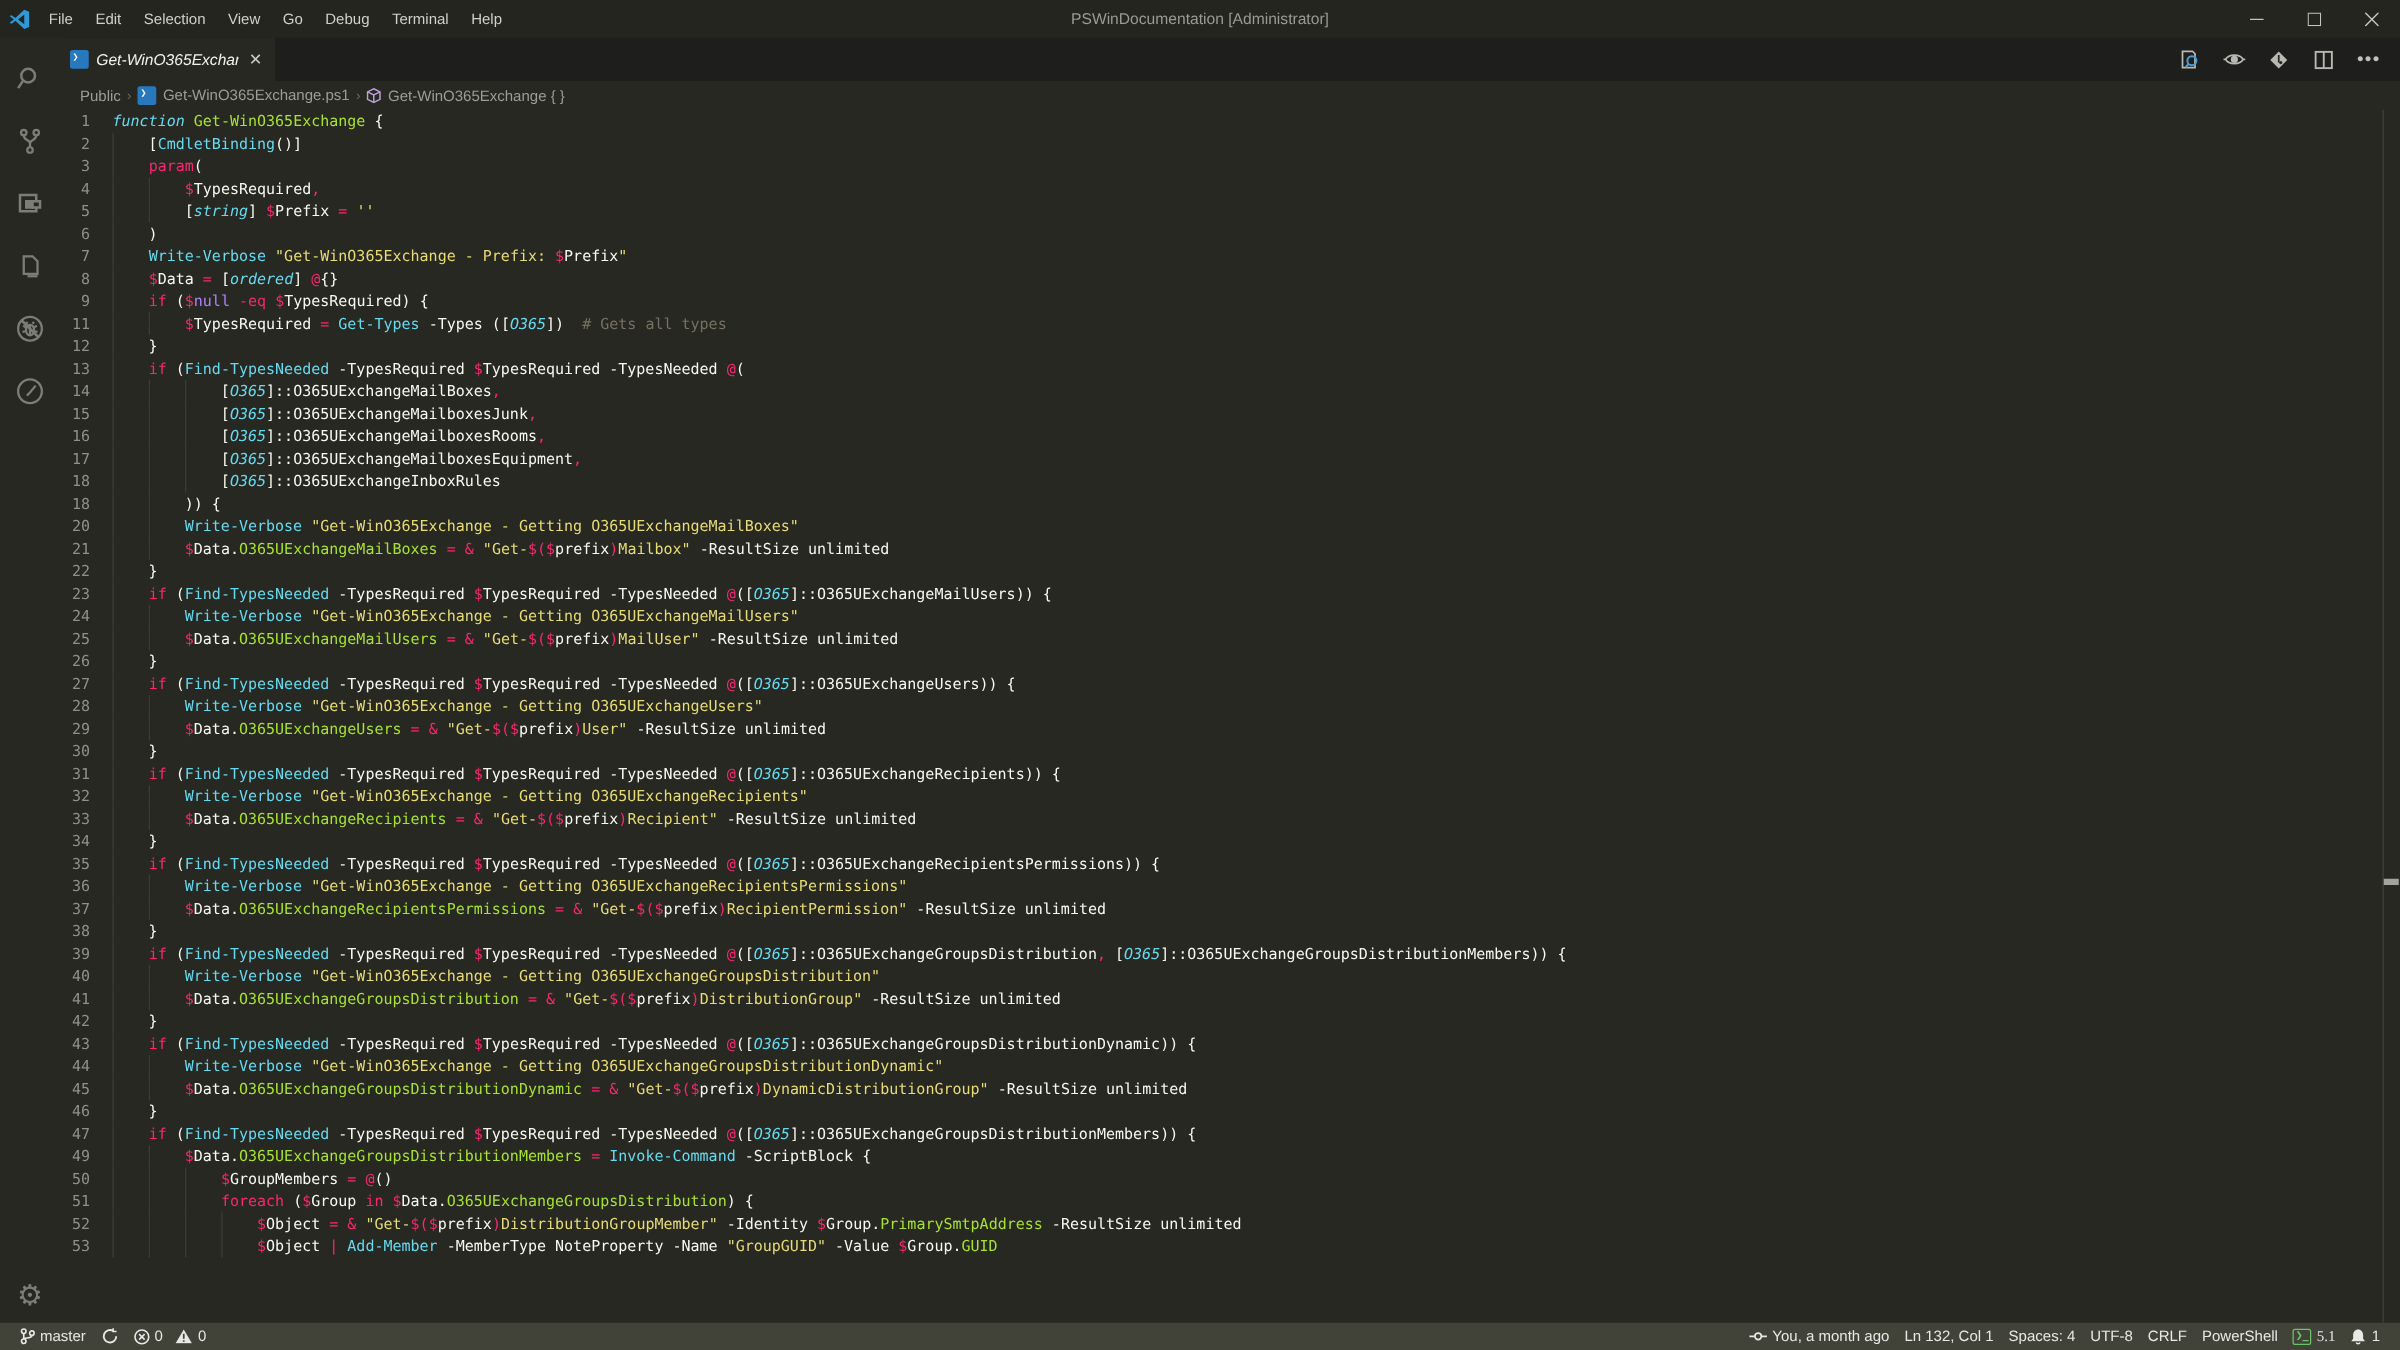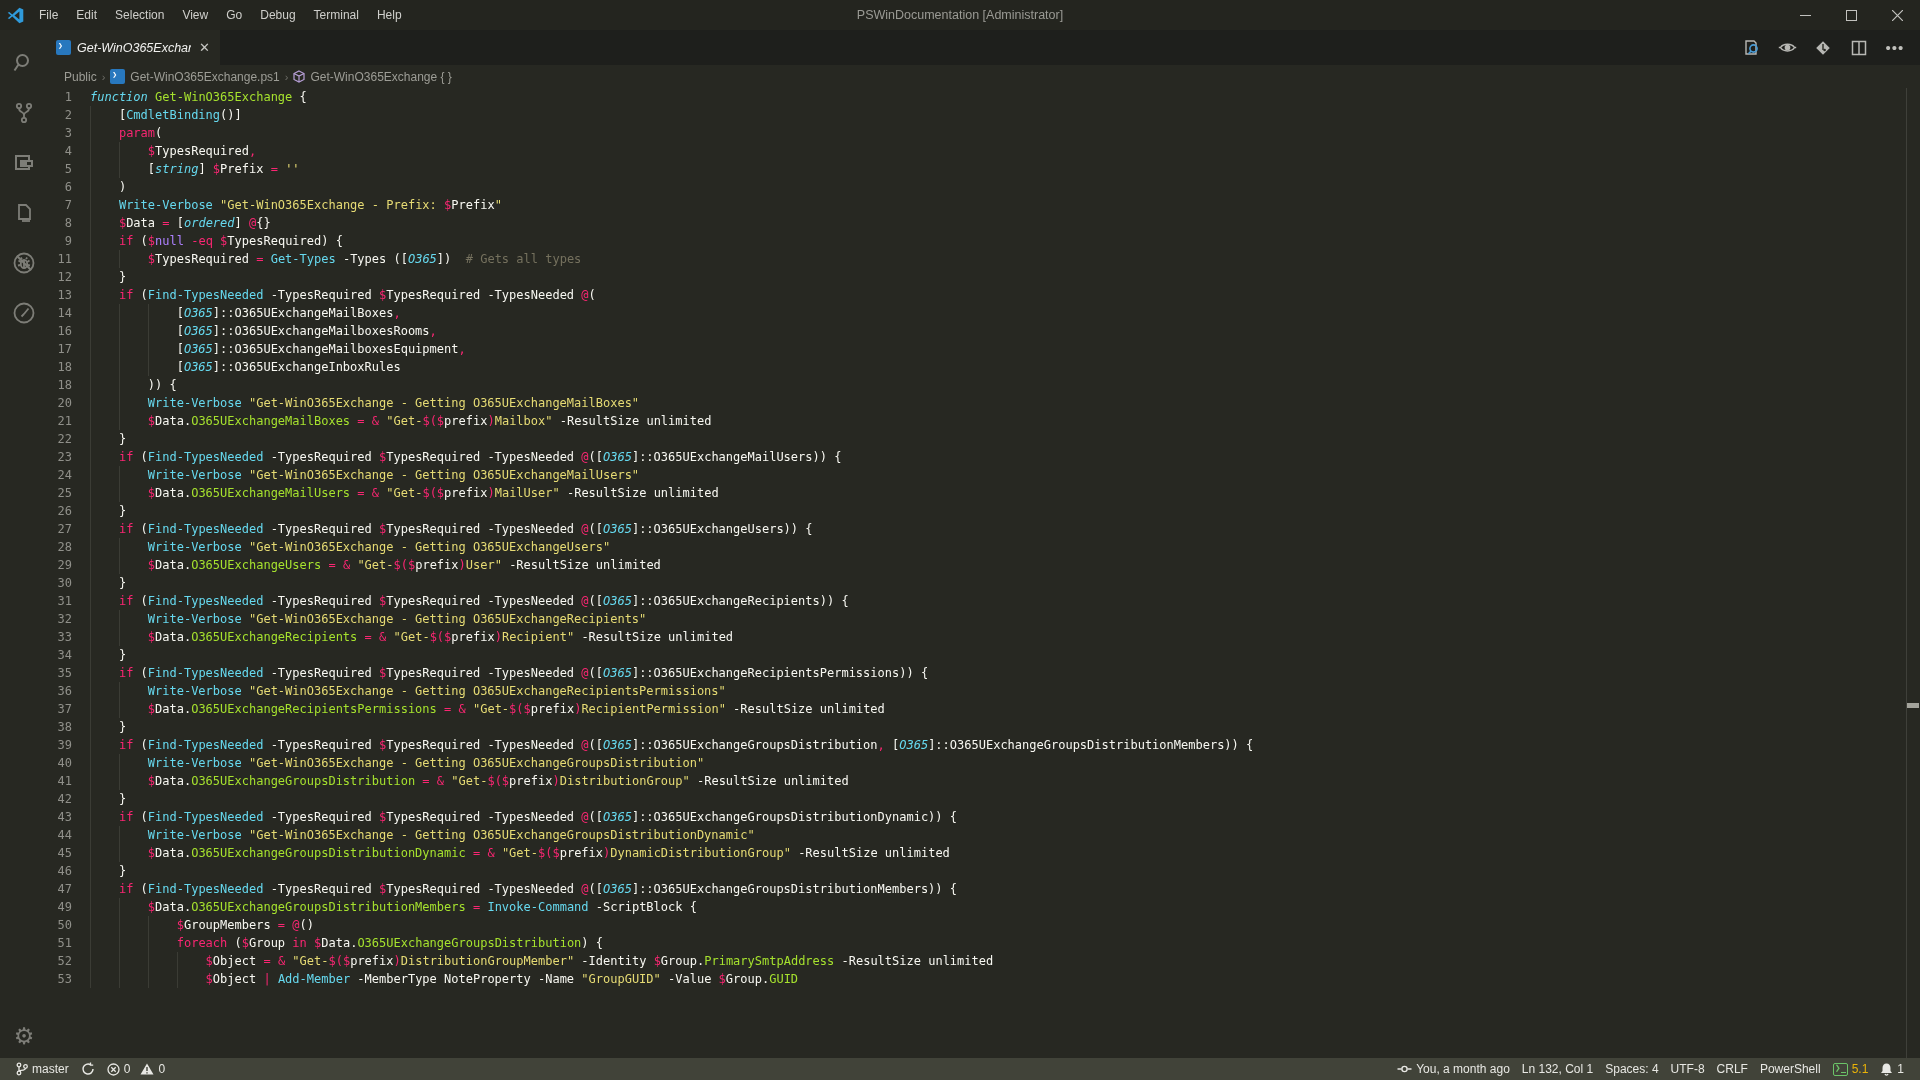--- a/index.html
+++ b/index.html
@@ -33,21 +33,21 @@
   .tab-act { display:flex; align-items:center; justify-content:center; width:22px; height:22px; }
   .ellipsis { color:#c0c0bc; font-size:15px; letter-spacing:1px; }
 
   .ps-badge { width:15px; height:15px; background:#2878be; border-radius:2px; color:#fff;
               font-family:"DejaVu Sans Mono", monospace; font-size:8px; font-weight:bold;
               display:flex; align-items:flex-start; justify-content:flex-start; padding:1px 0 0 2px; flex:none; }
 
   
   .breadcrumbs { height:23px; background:#272822; display:flex; align-items:center; padding-left:16px;
                  color:#9d9d96; font-size:12px; gap:5px; }
-  .crumb { display:flex; align-items:center; gap:5px; }
+  .crumb { display:flex; align-items:flex-start; gap:5px; }
   .crumb-sep { color:#6e6e68; font-size:11px; }
 
   
   .editor { flex:1; position:relative; background:#272822; overflow:hidden;
             font-family:"DejaVu Sans Mono", monospace; }
   .codelens { height:17px; line-height:17px; margin-left:42px; color:#8c8c85;
               font-family:"Liberation Sans", sans-serif; font-size:10.5px; }
   .line { display:flex; height:18px; line-height:18px; font-size:12px; white-space:pre; }
   .num { width:24px; text-align:right; color:#90908a; flex:none; }
   .code { margin-left:18px; position:relative; }
@@ -58,21 +58,21 @@
 
   .overview-ruler { position:absolute; top:0; right:0; bottom:0; width:14px; border-left:1px solid #3f403a; }
   .ruler-marker { position:absolute; right:1px; width:12px; height:5px; background:#a4a49c; top:615px; }
 
   
   .statusbar { height:22px; background:#414339; display:flex; align-items:center;
                color:#e8e8e4; font-size:12px; padding:0 10px; }
   .sb-item { display:flex; align-items:center; gap:4px; padding:0 6px; height:22px; }
   .sb-left { display:flex; align-items:center; }
   .sb-right { margin-left:auto; display:flex; align-items:center; }
-  .sb-green { color:#eab308; }
+  .sb-green { color:#e5e5e5;font-family:Liberation Serif, serif; }
   .ps-term { width:15px; height:13px; border:1px solid #6bc468; border-radius:2px; position:relative; }
   .ps-term::before { content:"❯"; position:absolute; left:1px; top:0px; font-size:7px; color:#6bc468; }
   .ps-term::after  { content:""; position:absolute; left:7px; bottom:2px; width:5px; height:1px; background:#6bc468; }
 
   svg { display:block; }
 </style>
 </head>
 <body>
 
 <div class="titlebar">
@@ -228,20 +228,21 @@
           <div class="line"><div class="num">4</div><div class="code"><span class="guide" style="left: 0ch;"></span><span class="guide" style="left: 4ch;"></span><span class="tk-w">        </span><span class="tk-k">$</span><span class="tk-w">TypesRequired</span><span class="tk-k">,</span></div></div>
           <div class="line"><div class="num">5</div><div class="code"><span class="guide" style="left: 0ch;"></span><span class="guide" style="left: 4ch;"></span><span class="tk-w">        [</span><span class="tk-t">string</span><span class="tk-w">] </span><span class="tk-k">$</span><span class="tk-w">Prefix </span><span class="tk-k">=</span><span class="tk-w"> </span><span class="tk-s">''</span></div></div>
           <div class="line"><div class="num">6</div><div class="code"><span class="guide" style="left: 0ch;"></span><span class="tk-w">    )</span></div></div>
           <div class="line"><div class="num">7</div><div class="code"><span class="guide" style="left: 0ch;"></span><span class="tk-w">    </span><span class="tk-f">Write-Verbose</span><span class="tk-w"> </span><span class="tk-s">"Get-WinO365Exchange - Prefix: </span><span class="tk-k">$</span><span class="tk-w">Prefix</span><span class="tk-s">"</span></div></div>
           <div class="line"><div class="num">8</div><div class="code"><span class="guide" style="left: 0ch;"></span><span class="tk-w">    </span><span class="tk-k">$</span><span class="tk-w">Data </span><span class="tk-k">=</span><span class="tk-w"> [</span><span class="tk-t">ordered</span><span class="tk-w">] </span><span class="tk-k">@</span><span class="tk-w">{}</span></div></div>
           <div class="line"><div class="num">9</div><div class="code"><span class="guide" style="left: 0ch;"></span><span class="tk-w">    </span><span class="tk-k">if</span><span class="tk-w"> (</span><span class="tk-k">$</span><span class="tk-p">null</span><span class="tk-w"> </span><span class="tk-k">-eq</span><span class="tk-w"> </span><span class="tk-k">$</span><span class="tk-w">TypesRequired) {</span></div></div>
           <div class="line"><div class="num">11</div><div class="code"><span class="guide" style="left: 0ch;"></span><span class="guide" style="left: 4ch;"></span><span class="tk-w">        </span><span class="tk-k">$</span><span class="tk-w">TypesRequired </span><span class="tk-k">=</span><span class="tk-w"> </span><span class="tk-f">Get-Types</span><span class="tk-w"> -Types ([</span><span class="tk-t">O365</span><span class="tk-w">])  </span><span class="tk-c"># Gets all types</span></div></div>
           <div class="line"><div class="num">12</div><div class="code"><span class="guide" style="left: 0ch;"></span><span class="tk-w">    }</span></div></div>
           <div class="line"><div class="num">13</div><div class="code"><span class="guide" style="left: 0ch;"></span><span class="tk-w">    </span><span class="tk-k">if</span><span class="tk-w"> (</span><span class="tk-f">Find-TypesNeeded</span><span class="tk-w"> -TypesRequired </span><span class="tk-k">$</span><span class="tk-w">TypesRequired -TypesNeeded </span><span class="tk-k">@</span><span class="tk-w">(</span></div></div>
           <div class="line"><div class="num">14</div><div class="code"><span class="guide" style="left: 0ch;"></span><span class="guide" style="left: 4ch;"></span><span class="guide" style="left: 8ch;"></span><span class="tk-w">            [</span><span class="tk-t">O365</span><span class="tk-w">]::O365UExchangeMailBoxes</span><span class="tk-k">,</span></div></div>
+          <div class="line"><div class="num">15</div><div class="code"><span class="guide" style="left: 0ch;"></span><span class="guide" style="left: 4ch;"></span><span class="guide" style="left: 8ch;"></span><span class="tk-w">            [</span><span class="tk-t">O365</span><span class="tk-w">]::O365UExchangeMailboxesJunk</span><span class="tk-k">,</span></div></div>
           <div class="line"><div class="num">16</div><div class="code"><span class="guide" style="left: 0ch;"></span><span class="guide" style="left: 4ch;"></span><span class="guide" style="left: 8ch;"></span><span class="tk-w">            [</span><span class="tk-t">O365</span><span class="tk-w">]::O365UExchangeMailboxesRooms</span><span class="tk-k">,</span></div></div>
           <div class="line"><div class="num">17</div><div class="code"><span class="guide" style="left: 0ch;"></span><span class="guide" style="left: 4ch;"></span><span class="guide" style="left: 8ch;"></span><span class="tk-w">            [</span><span class="tk-t">O365</span><span class="tk-w">]::O365UExchangeMailboxesEquipment</span><span class="tk-k">,</span></div></div>
           <div class="line"><div class="num">18</div><div class="code"><span class="guide" style="left: 0ch;"></span><span class="guide" style="left: 4ch;"></span><span class="guide" style="left: 8ch;"></span><span class="tk-w">            [</span><span class="tk-t">O365</span><span class="tk-w">]::O365UExchangeInboxRules</span></div></div>
           <div class="line"><div class="num">18</div><div class="code"><span class="guide" style="left: 0ch;"></span><span class="guide" style="left: 4ch;"></span><span class="tk-w">        )) {</span></div></div>
           <div class="line"><div class="num">20</div><div class="code"><span class="guide" style="left: 0ch;"></span><span class="guide" style="left: 4ch;"></span><span class="tk-w">        </span><span class="tk-f">Write-Verbose</span><span class="tk-w"> </span><span class="tk-s">"Get-WinO365Exchange - Getting O365UExchangeMailBoxes"</span></div></div>
           <div class="line"><div class="num">21</div><div class="code"><span class="guide" style="left: 0ch;"></span><span class="guide" style="left: 4ch;"></span><span class="tk-w">        </span><span class="tk-k">$</span><span class="tk-w">Data.</span><span class="tk-g">O365UExchangeMailBoxes</span><span class="tk-w"> </span><span class="tk-k">=</span><span class="tk-w"> </span><span class="tk-k">&amp;</span><span class="tk-w"> </span><span class="tk-s">"Get-</span><span class="tk-k">$($</span><span class="tk-w">prefix</span><span class="tk-k">)</span><span class="tk-s">Mailbox"</span><span class="tk-w"> -ResultSize unlimited</span></div></div>
           <div class="line"><div class="num">22</div><div class="code"><span class="guide" style="left: 0ch;"></span><span class="tk-w">    }</span></div></div>
           <div class="line"><div class="num">23</div><div class="code"><span class="guide" style="left: 0ch;"></span><span class="tk-w">    </span><span class="tk-k">if</span><span class="tk-w"> (</span><span class="tk-f">Find-TypesNeeded</span><span class="tk-w"> -TypesRequired </span><span class="tk-k">$</span><span class="tk-w">TypesRequired -TypesNeeded </span><span class="tk-k">@</span><span class="tk-w">([</span><span class="tk-t">O365</span><span class="tk-w">]::O365UExchangeMailUsers)) {</span></div></div>
           <div class="line"><div class="num">24</div><div class="code"><span class="guide" style="left: 0ch;"></span><span class="guide" style="left: 4ch;"></span><span class="tk-w">        </span><span class="tk-f">Write-Verbose</span><span class="tk-w"> </span><span class="tk-s">"Get-WinO365Exchange - Getting O365UExchangeMailUsers"</span></div></div>
           <div class="line"><div class="num">25</div><div class="code"><span class="guide" style="left: 0ch;"></span><span class="guide" style="left: 4ch;"></span><span class="tk-w">        </span><span class="tk-k">$</span><span class="tk-w">Data.</span><span class="tk-g">O365UExchangeMailUsers</span><span class="tk-w"> </span><span class="tk-k">=</span><span class="tk-w"> </span><span class="tk-k">&amp;</span><span class="tk-w"> </span><span class="tk-s">"Get-</span><span class="tk-k">$($</span><span class="tk-w">prefix</span><span class="tk-k">)</span><span class="tk-s">MailUser"</span><span class="tk-w"> -ResultSize unlimited</span></div></div>

